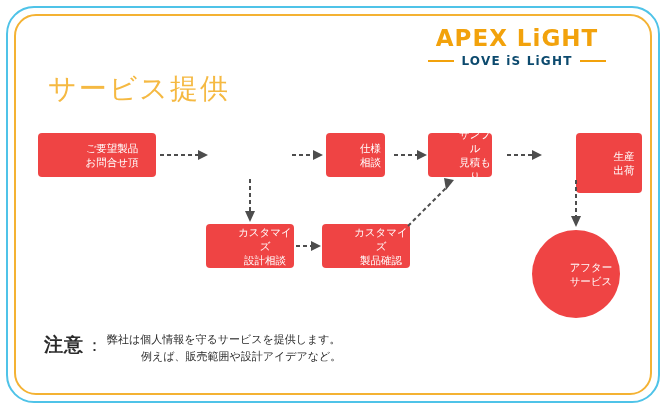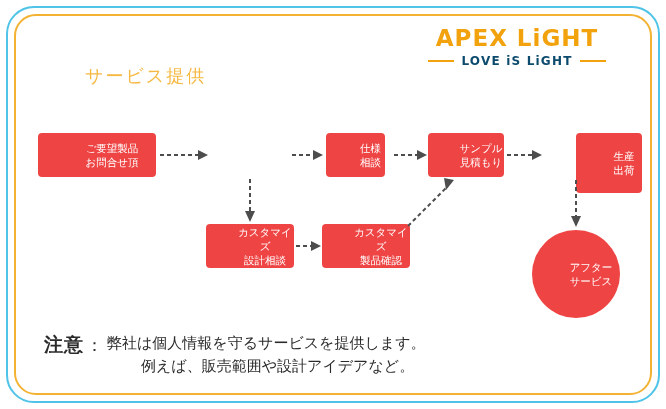--- a/index.html
+++ b/index.html
@@ -75,26 +75,25 @@
     font-size: 12px;
     letter-spacing: 1.2px;
     color: #0c4a6e;
     font-weight: bold;
   }
 
   
   .title {
     position: absolute;
     left: 48px;
-    top: 64px;
-    font-size: 18px;
+    top: 70px;
+    font-size: 28px;
     color: #f5b942;
     letter-spacing: 2px;
     font-family: "DejaVu Sans", "Liberation Sans", sans-serif;
-    margin-left: 37px;
   }
 
   
   .node {
     position: absolute;
     background: #ef4444;
     color: #ffffff;
     font-size: 10.5px;
     line-height: 1.35;
     text-align: center;
@@ -138,21 +137,21 @@
   }
   .note-colon {
     font-size: 17px;
     color: #2b2b2b;
     margin: 2px 2px 0 2px;
   }
   .note-lines {
     margin-left: 2px;
   }
   .note-line {
-    font-size: 15px;
+    font-size: 11px;
     color: #2b2b2b;
     line-height: 1.5;
   }
   .note-line.second {
     margin-left: 34px;
   }
 </style>
 </head>
 <body>
 
@@ -180,21 +179,21 @@
   </div>
 
 
   <div class="node rect" style="left:326px; top:133px; width:59px; height:44px;">
     <div>
       <span>仕様</span>
       <span>相談</span>
     </div>
   </div>
 
-  <div class="node rect" style="left:428px; top:133px; width:76px; height:44px;">
+  <div class="node rect" style="left:428px; top:133px; width:64px; height:44px;">
     <div>
       <span>サンプル</span>
       <span>見積もり</span>
     </div>
   </div>
 
   <div class="node rect" style="left:543px; top:133px; width:66px; height:60px;margin-left:33px;">
     <div>
       <span>生産</span>
       <span>出荷</span>

